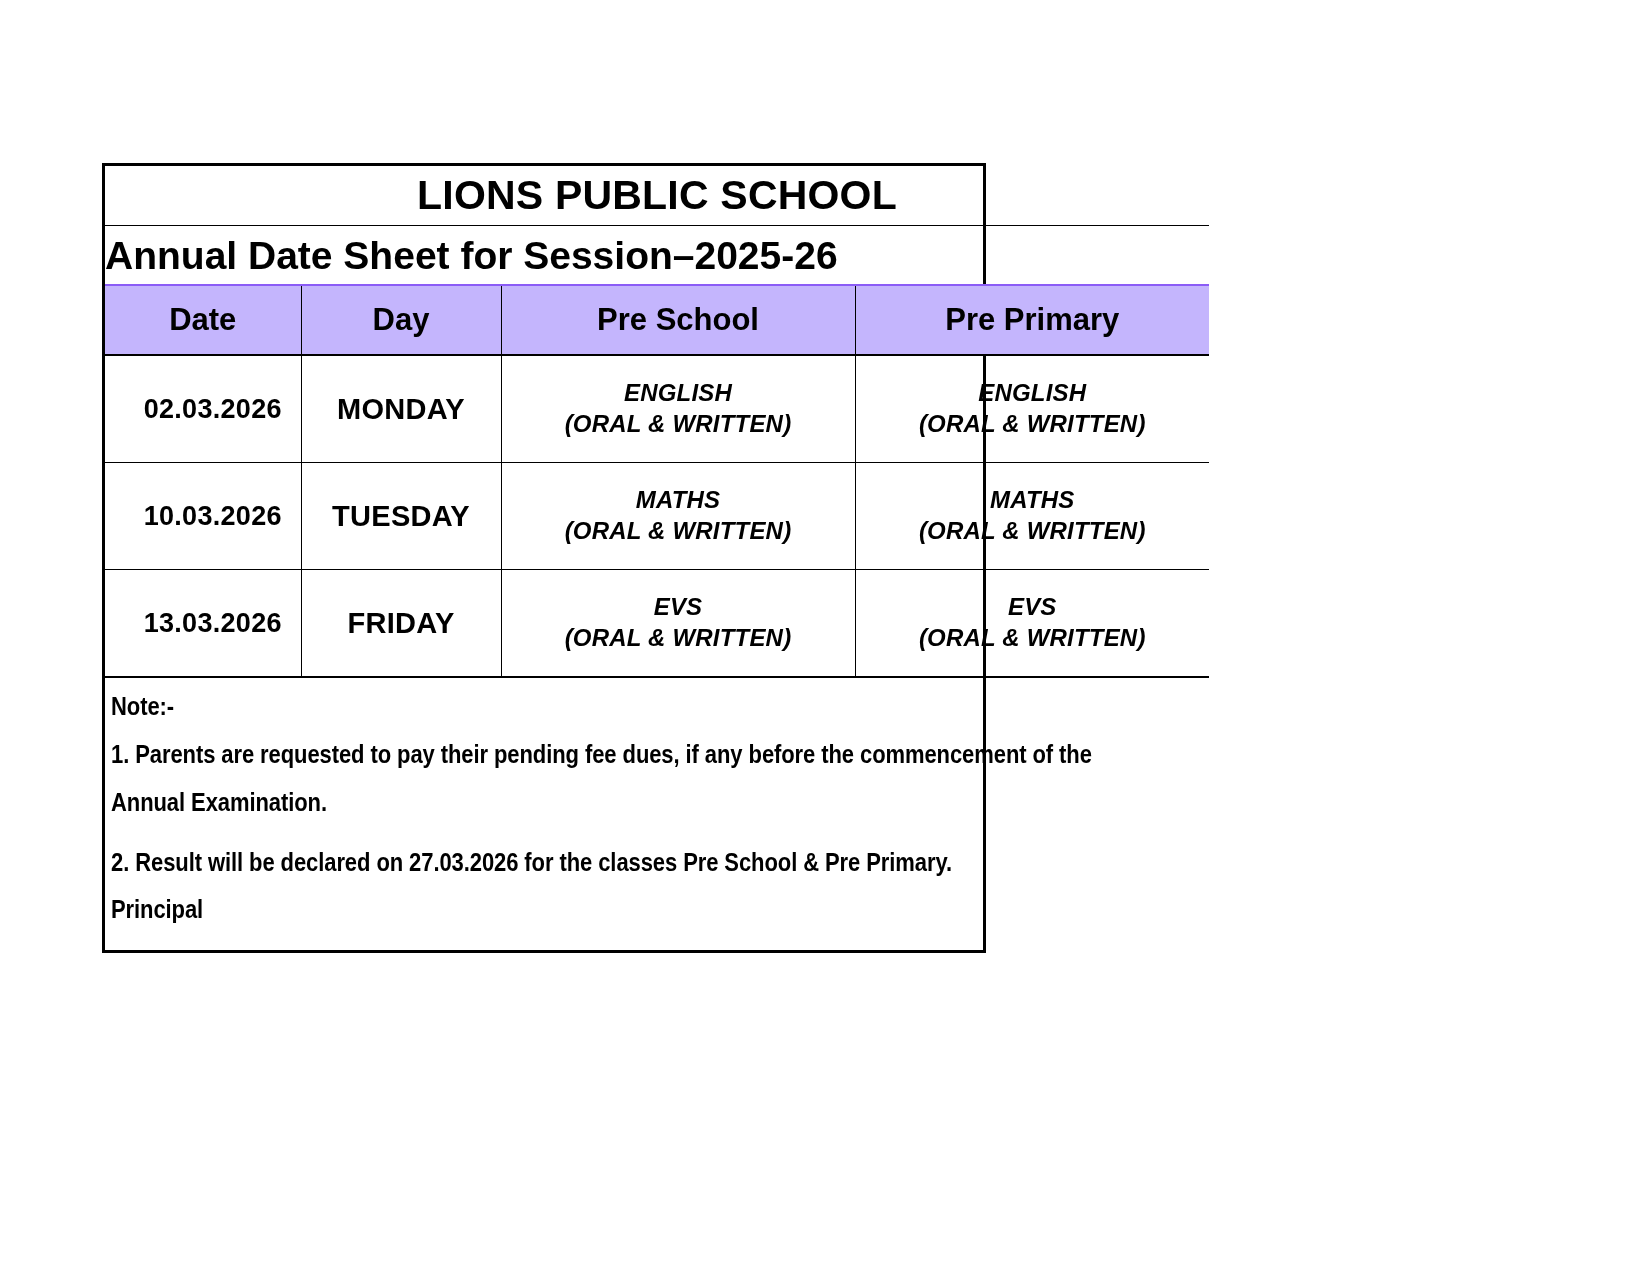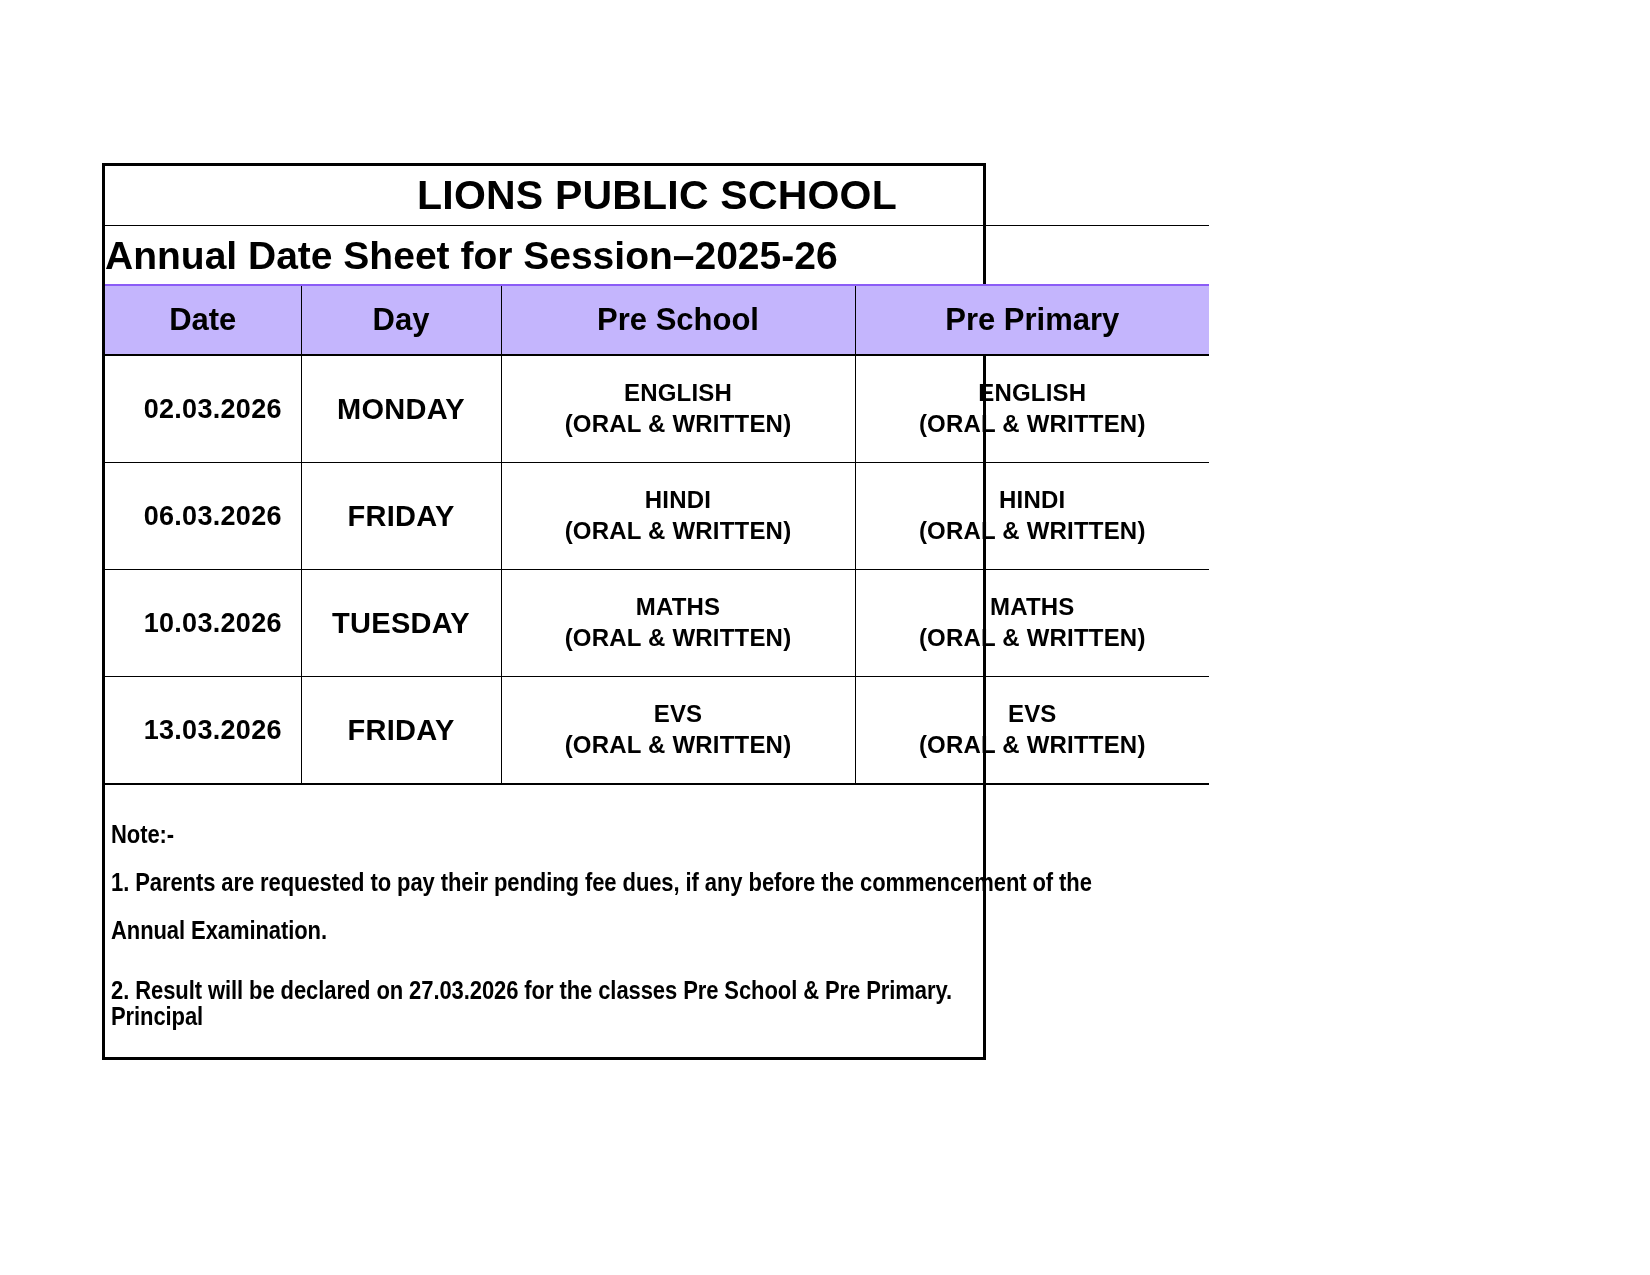--- a/index.html
+++ b/index.html
@@ -103,40 +103,41 @@
   .cell-day {
     font-size: 29px;
     font-weight: bold;
     letter-spacing: 0.3px;
   }
   .cell-subject {
     font-size: 24px;
     font-weight: bold;
     line-height: 1.28;
     letter-spacing: 0.2px;
+    font-style: italic;
   }
   .subject-name { display: block; }
   .subject-mode { display: block; }
 
   .data-row.last-data td {
     border-bottom: 2px solid #000000;
   }
 
   
   .notes-row td {
     height: 272px;
     border-left: none;
     border-right: none;
     border-bottom: none;
     border-top: 2px solid #000000;
     vertical-align: top;
     text-align: left;
   }
   .notes-inner {
-    padding: 37px 16px 0 6px;
+    padding: 16px 16px 0 6px;
     position: relative;
     height: 250px;
     box-sizing: border-box;
   }
   .note-line {
     font-family: "Liberation Sans Narrow", "Liberation Sans", sans-serif;
     font-size: 25px;
     font-weight: bold;
     line-height: 1.0;
     letter-spacing: -0.1px;
@@ -204,32 +205,20 @@
           <td class="cell-subject">
             <span class="subject-name">ENGLISH</span>
             <span class="subject-mode">(ORAL &amp; WRITTEN)</span>
           </td>
           <td class="cell-subject">
             <span class="subject-name">ENGLISH</span>
             <span class="subject-mode">(ORAL &amp; WRITTEN)</span>
           </td>
         </tr>
 
-        <tr class="data-row">
-          <td class="cell-date">06.03.2026</td>
-          <td class="cell-day">FRIDAY</td>
-          <td class="cell-subject">
-            <span class="subject-name">HINDI</span>
-            <span class="subject-mode">(ORAL &amp; WRITTEN)</span>
-          </td>
-          <td class="cell-subject">
-            <span class="subject-name">HINDI</span>
-            <span class="subject-mode">(ORAL &amp; WRITTEN)</span>
-          </td>
-        </tr>
 
         <tr class="data-row">
           <td class="cell-date">10.03.2026</td>
           <td class="cell-day">TUESDAY</td>
           <td class="cell-subject">
             <span class="subject-name">MATHS</span>
             <span class="subject-mode">(ORAL &amp; WRITTEN)</span>
           </td>
           <td class="cell-subject">
             <span class="subject-name">MATHS</span>

